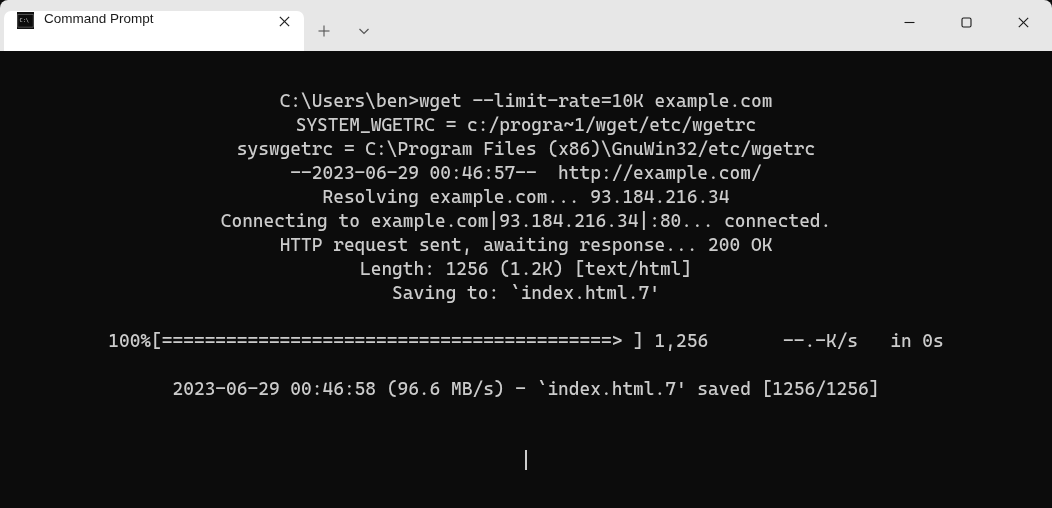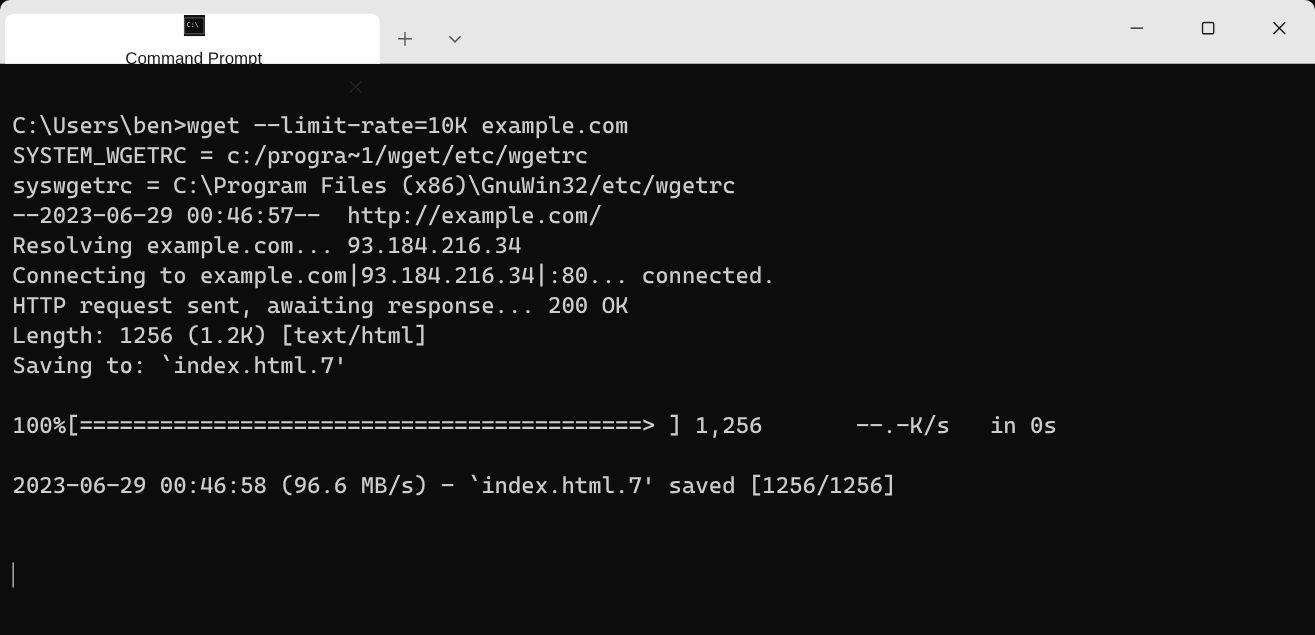--- a/index.html
+++ b/index.html
@@ -32,30 +32,29 @@
   }
   .tab-strip {
     display: flex;
     align-items: flex-end;
     height: 51px;
     padding-left: 4px;
     padding-top: 10px;
   }
   .tab {
     display: flex;
-    align-items: center;
+    align-items: flex-start;
     background: #ffffff;
     border-top-left-radius: 7px;
     border-top-right-radius: 7px;
     height: 40px;
     padding: 0 10px 0 12px;
     min-width: 300px;
     gap: 10px;
     position: relative;
-    flex-direction: column;
   }
   .tab-icon {
     width: 18px;
     height: 18px;
     display: flex;
     align-items: center;
     justify-content: center;
     flex-shrink: 0;
   }
   .tab-icon svg {
@@ -113,20 +112,21 @@
 
   .terminal {
     flex: 1;
     background: #0c0c0c;
     color: #cccccc;
     font-family: "Cascadia Mono", Consolas, "Courier New", monospace;
     font-size: 18.3px;
     line-height: 24px;
     padding: 14px 10px 10px 10px;
     white-space: pre;
+    text-align: center;
   }
   .cursor {
     display: inline-block;
     width: 1.3px;
     height: 20px;
     background: #cccccc;
     vertical-align: text-bottom;
     margin-bottom: 1px;
     animation: blink 1s steps(1) infinite;
   }

